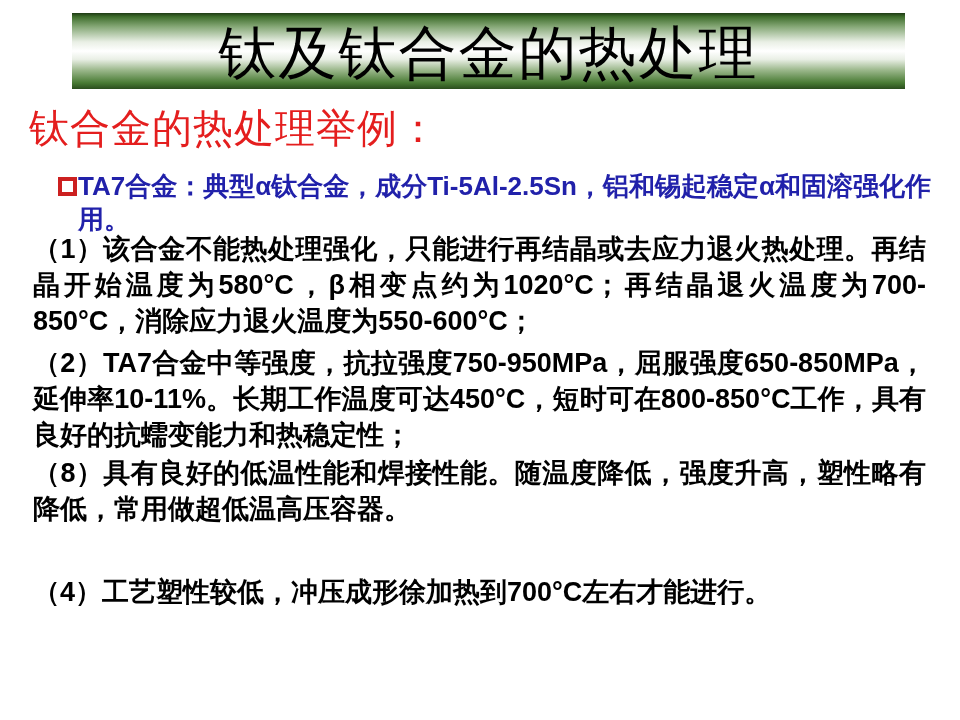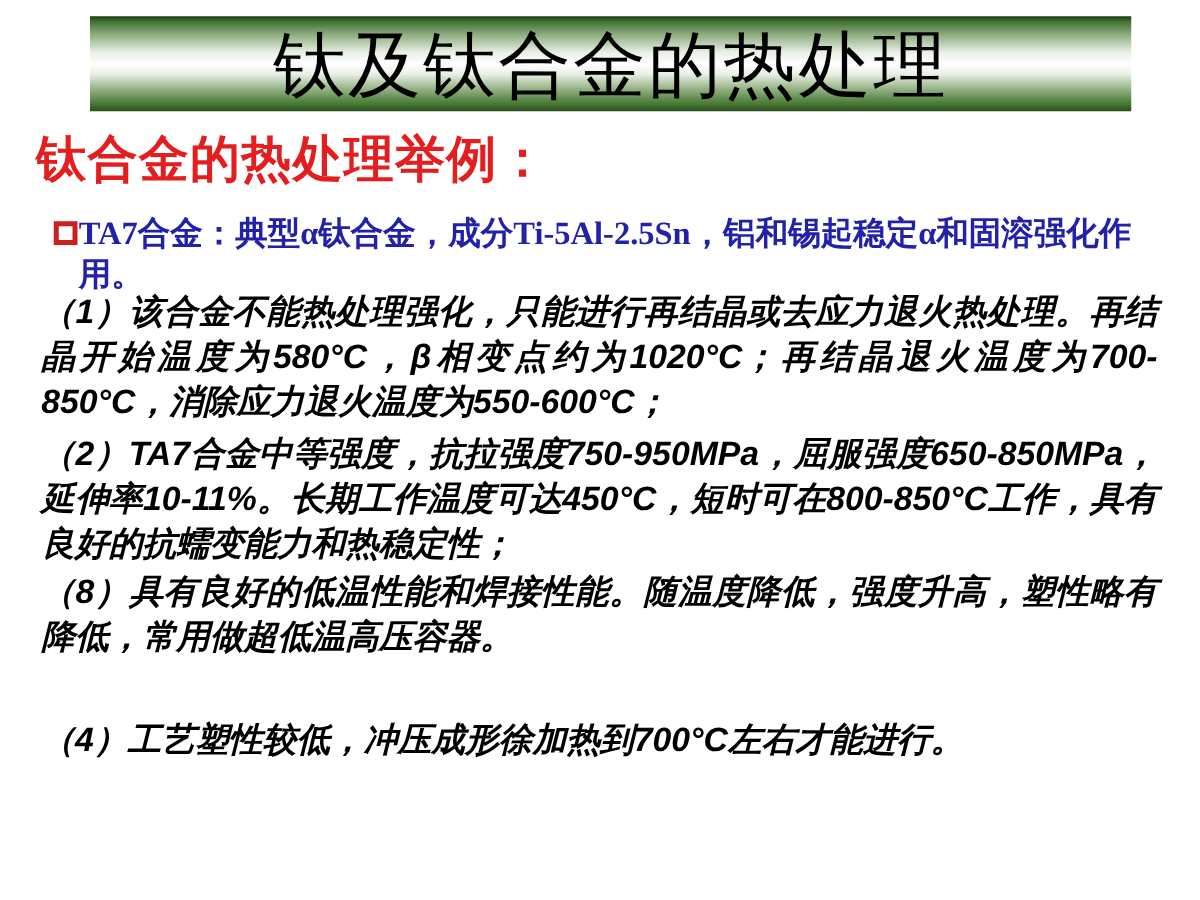--- a/index.html
+++ b/index.html
@@ -48,35 +48,34 @@
     line-height: 1;
     white-space: nowrap;
     transform: translateY(2px);
   }
   
   .section-heading {
     position: absolute;
     left: 29px;
     top: 106px;
     font-size: 40px;
-    font-weight: bold;
+    font-weight: normal;
     color: #e41e1e;
     letter-spacing: 1px;
     line-height: 1.1;
     white-space: nowrap;
   }
   
   .bullet-row {
     position: absolute;
-    left: 43px;
+    left: 58px;
     top: 170px;
     width: 894px;
     display: flex;
     align-items: flex-start;
-    font-family: Liberation Serif, serif;
   }
   .bullet-square {
     flex: 0 0 auto;
     width: 11px;
     height: 11px;
     border: 4px solid #cc2020;
     margin-top: 7px;
     margin-right: 1px;
     background: #ffffff;
   }
@@ -91,21 +90,20 @@
   .paragraph {
     position: absolute;
     left: 33px;
     width: 893px;
     font-size: 27px;
     font-weight: bold;
     color: #000000;
     line-height: 36px;
     letter-spacing: 0px;
     text-align: justify;
-    font-style: italic;
   }
   .p1 { top: 231px; }
   .p2 { top: 345px; }
   .p3 { top: 455px; }
   .p4 { top: 538px; margin-top: 36px; }
 </style>
 </head>
 <body>
 
 <div class="slide">

